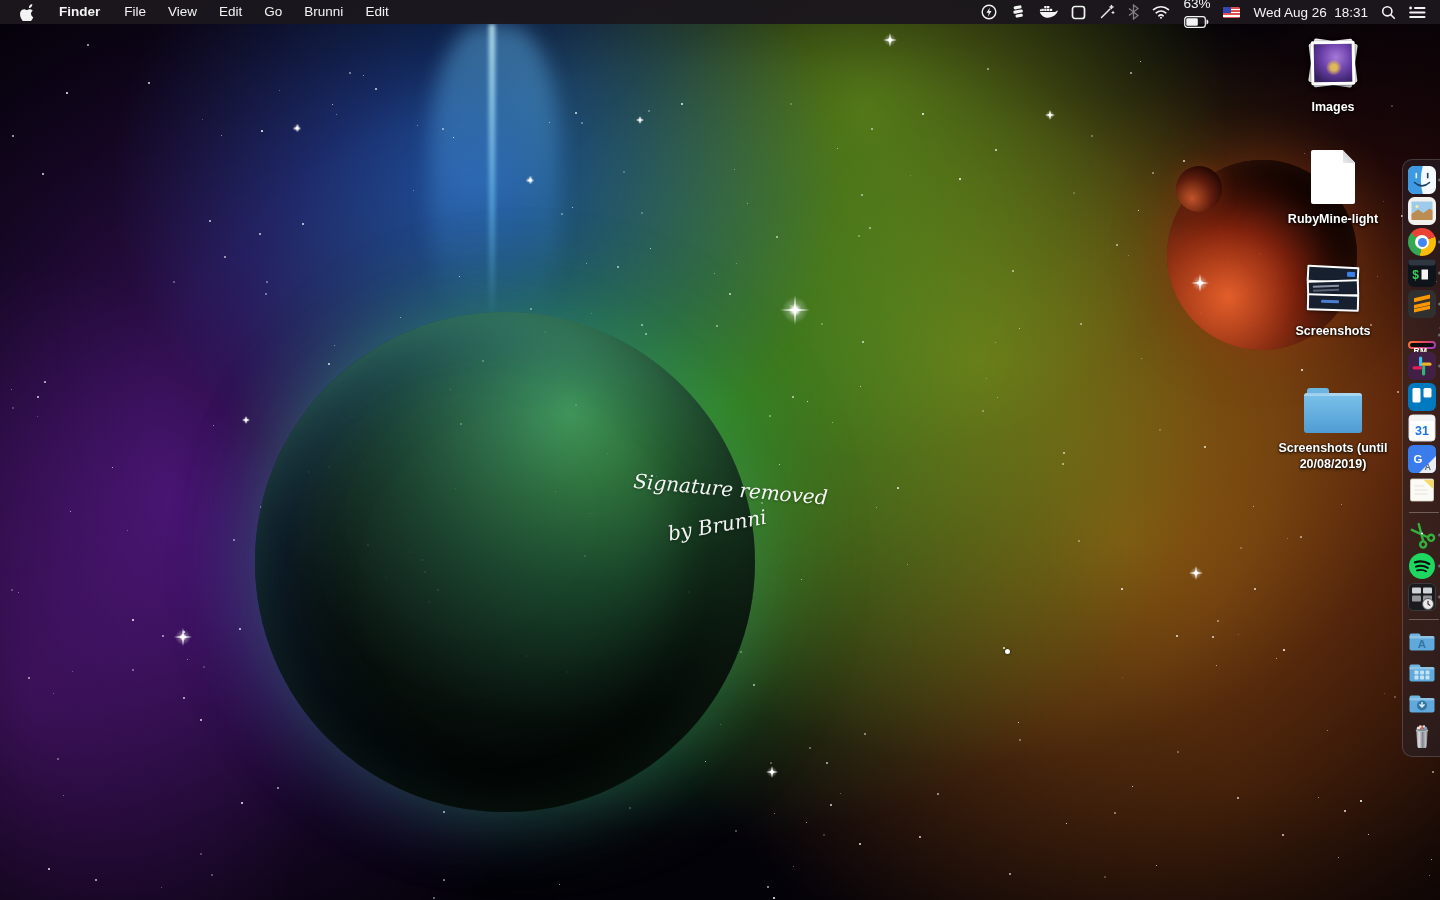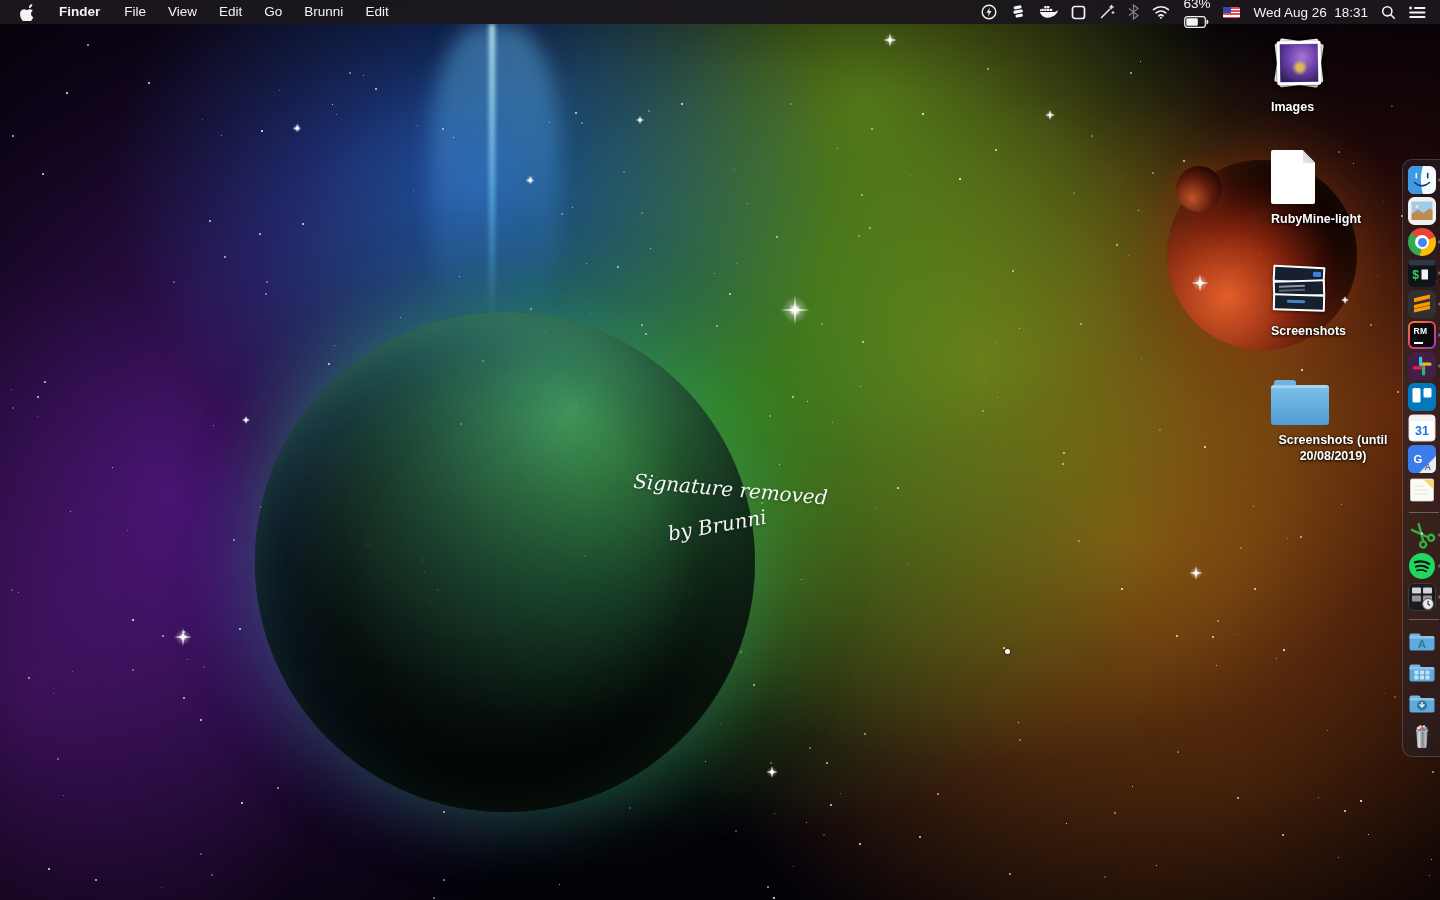--- a/index.html
+++ b/index.html
@@ -69,21 +69,21 @@
   .sic svg{display:block;}
   .battery-wrap{display:flex;align-items:center;gap:5px;flex-direction:column;}
   .battery-pct{font-size:13.5px;}
   .flagic{width:17px;height:11px;border-radius:1.5px;overflow:hidden;position:relative;
     background:repeating-linear-gradient(180deg,#e04f4f 0 1.6px,#fff 1.6px 3.2px);}
   .flagic::before{content:'';position:absolute;left:0;top:0;width:7.5px;height:6px;background:#3646b0;}
   .clock{font-size:13.5px;white-space:pre;}
 
   
   .desk-icons{position:absolute;top:0;left:0;right:0;bottom:0;z-index:10;pointer-events:none;}
-  .desk-item{position:absolute;left:1271px;width:124px;display:flex;flex-direction:column;align-items:flex-start;pointer-events:auto;}
+  .desk-item{position:absolute;left:1271px;width:124px;display:flex;flex-direction:column;align-items:center;pointer-events:auto;}
   .desk-label{margin-top:7px;font-size:12.5px;font-weight:600;color:#fff;text-align:center;line-height:1.3;
     text-shadow:0 1px 3px rgba(0,0,0,.95), 0 0 2px rgba(0,0,0,.7);}
   .stackic,.shotstack{position:relative;width:56px;height:56px;display:block;}
   .ly{position:absolute;left:6px;top:5px;width:44px;height:44px;background:#fff;border-radius:2px;box-shadow:0 1px 4px rgba(0,0,0,.55);}
   .l1{transform:rotate(8deg);}
   .l2{transform:rotate(-7deg);}
   .l3{transform:rotate(-1deg);}
   .img-purple{position:absolute;inset:3px;background:
      radial-gradient(circle at 52% 62%, rgba(233,196,74,.9) 0 10%, transparent 26%),
      radial-gradient(circle at 58% 35%, #a678d8 0%, #6a3fa8 45%, #33205e 85%);}
@@ -111,21 +111,21 @@
   .dock-item .ic{position:absolute;left:1px;top:0;width:28px;height:28px;}
   .dock-item svg{display:block;}
   .run-dot{position:absolute;right:0px;top:50%;transform:translateY(-50%);width:3px;height:3px;border-radius:50%;background:#6b6b70;}
   .dock-divider{width:30px;height:1px;background:rgba(255,255,255,.28);margin:5px 0 5px 2px;flex:0 0 auto;}
   .chrome-ic{position:absolute;inset:0;border-radius:50%;
     background:conic-gradient(from -50deg,#ea4335 0 33%,#fbbc05 33% 66%,#34a853 66% 100%);}
   .chrome-ic::before{content:'';position:absolute;inset:7px;background:#fff;border-radius:50%;}
   .chrome-ic::after{content:'';position:absolute;inset:9.5px;background:#4285f4;border-radius:50%;}
   .rm-ic{position:absolute;inset:0;border-radius:6px;box-sizing:border-box;border:2.5px solid transparent;
     background:linear-gradient(#0b0b0b,#0b0b0b) padding-box, linear-gradient(140deg,#fd8029,#e3426b,#8f3bd6) border-box;
-    display:block;padding:2.5px 0 0 3.5px;}
+    display:block;padding:2.5px 0 0 3.5px;margin-top:20px;}
   .rm-ic b{display:block;color:#fff;font-size:8.5px;font-weight:bold;letter-spacing:.4px;font-family:"Liberation Sans",sans-serif;}
   .rm-ic i{display:block;width:9px;height:2.2px;background:#fff;margin-top:6px;}
 </style>
 </head>
 <body>
 
 <div class="screen">
 
   <div class="wallpaper">
     <div class="nebula"></div>
@@ -434,21 +434,21 @@
           <span class="shot s1"></span>
           <span class="shot s2"></span>
           <span class="shot s3"></span>
         </span>
         <div class="desk-label">Screenshots</div>
       </div>
       <div class="desk-item" style="top: 148px;">
         <span class="docic"></span>
         <div class="desk-label">RubyMine-light</div>
       </div>
-      <div class="desk-item" style="top: 372px;">
+      <div class="desk-item" style="top: 380px;">
         <span class="foldic"></span>
         <div class="desk-label">Screenshots (until 20/08/2019)</div>
       </div>
     </div>
 
   <div class="dock">
       <div class="dock-item">
         <span class="ic">
           <svg viewBox="0 0 28 28" width="28" height="28">
             <rect width="28" height="28" rx="6.5" fill="#f4fafe"></rect>

